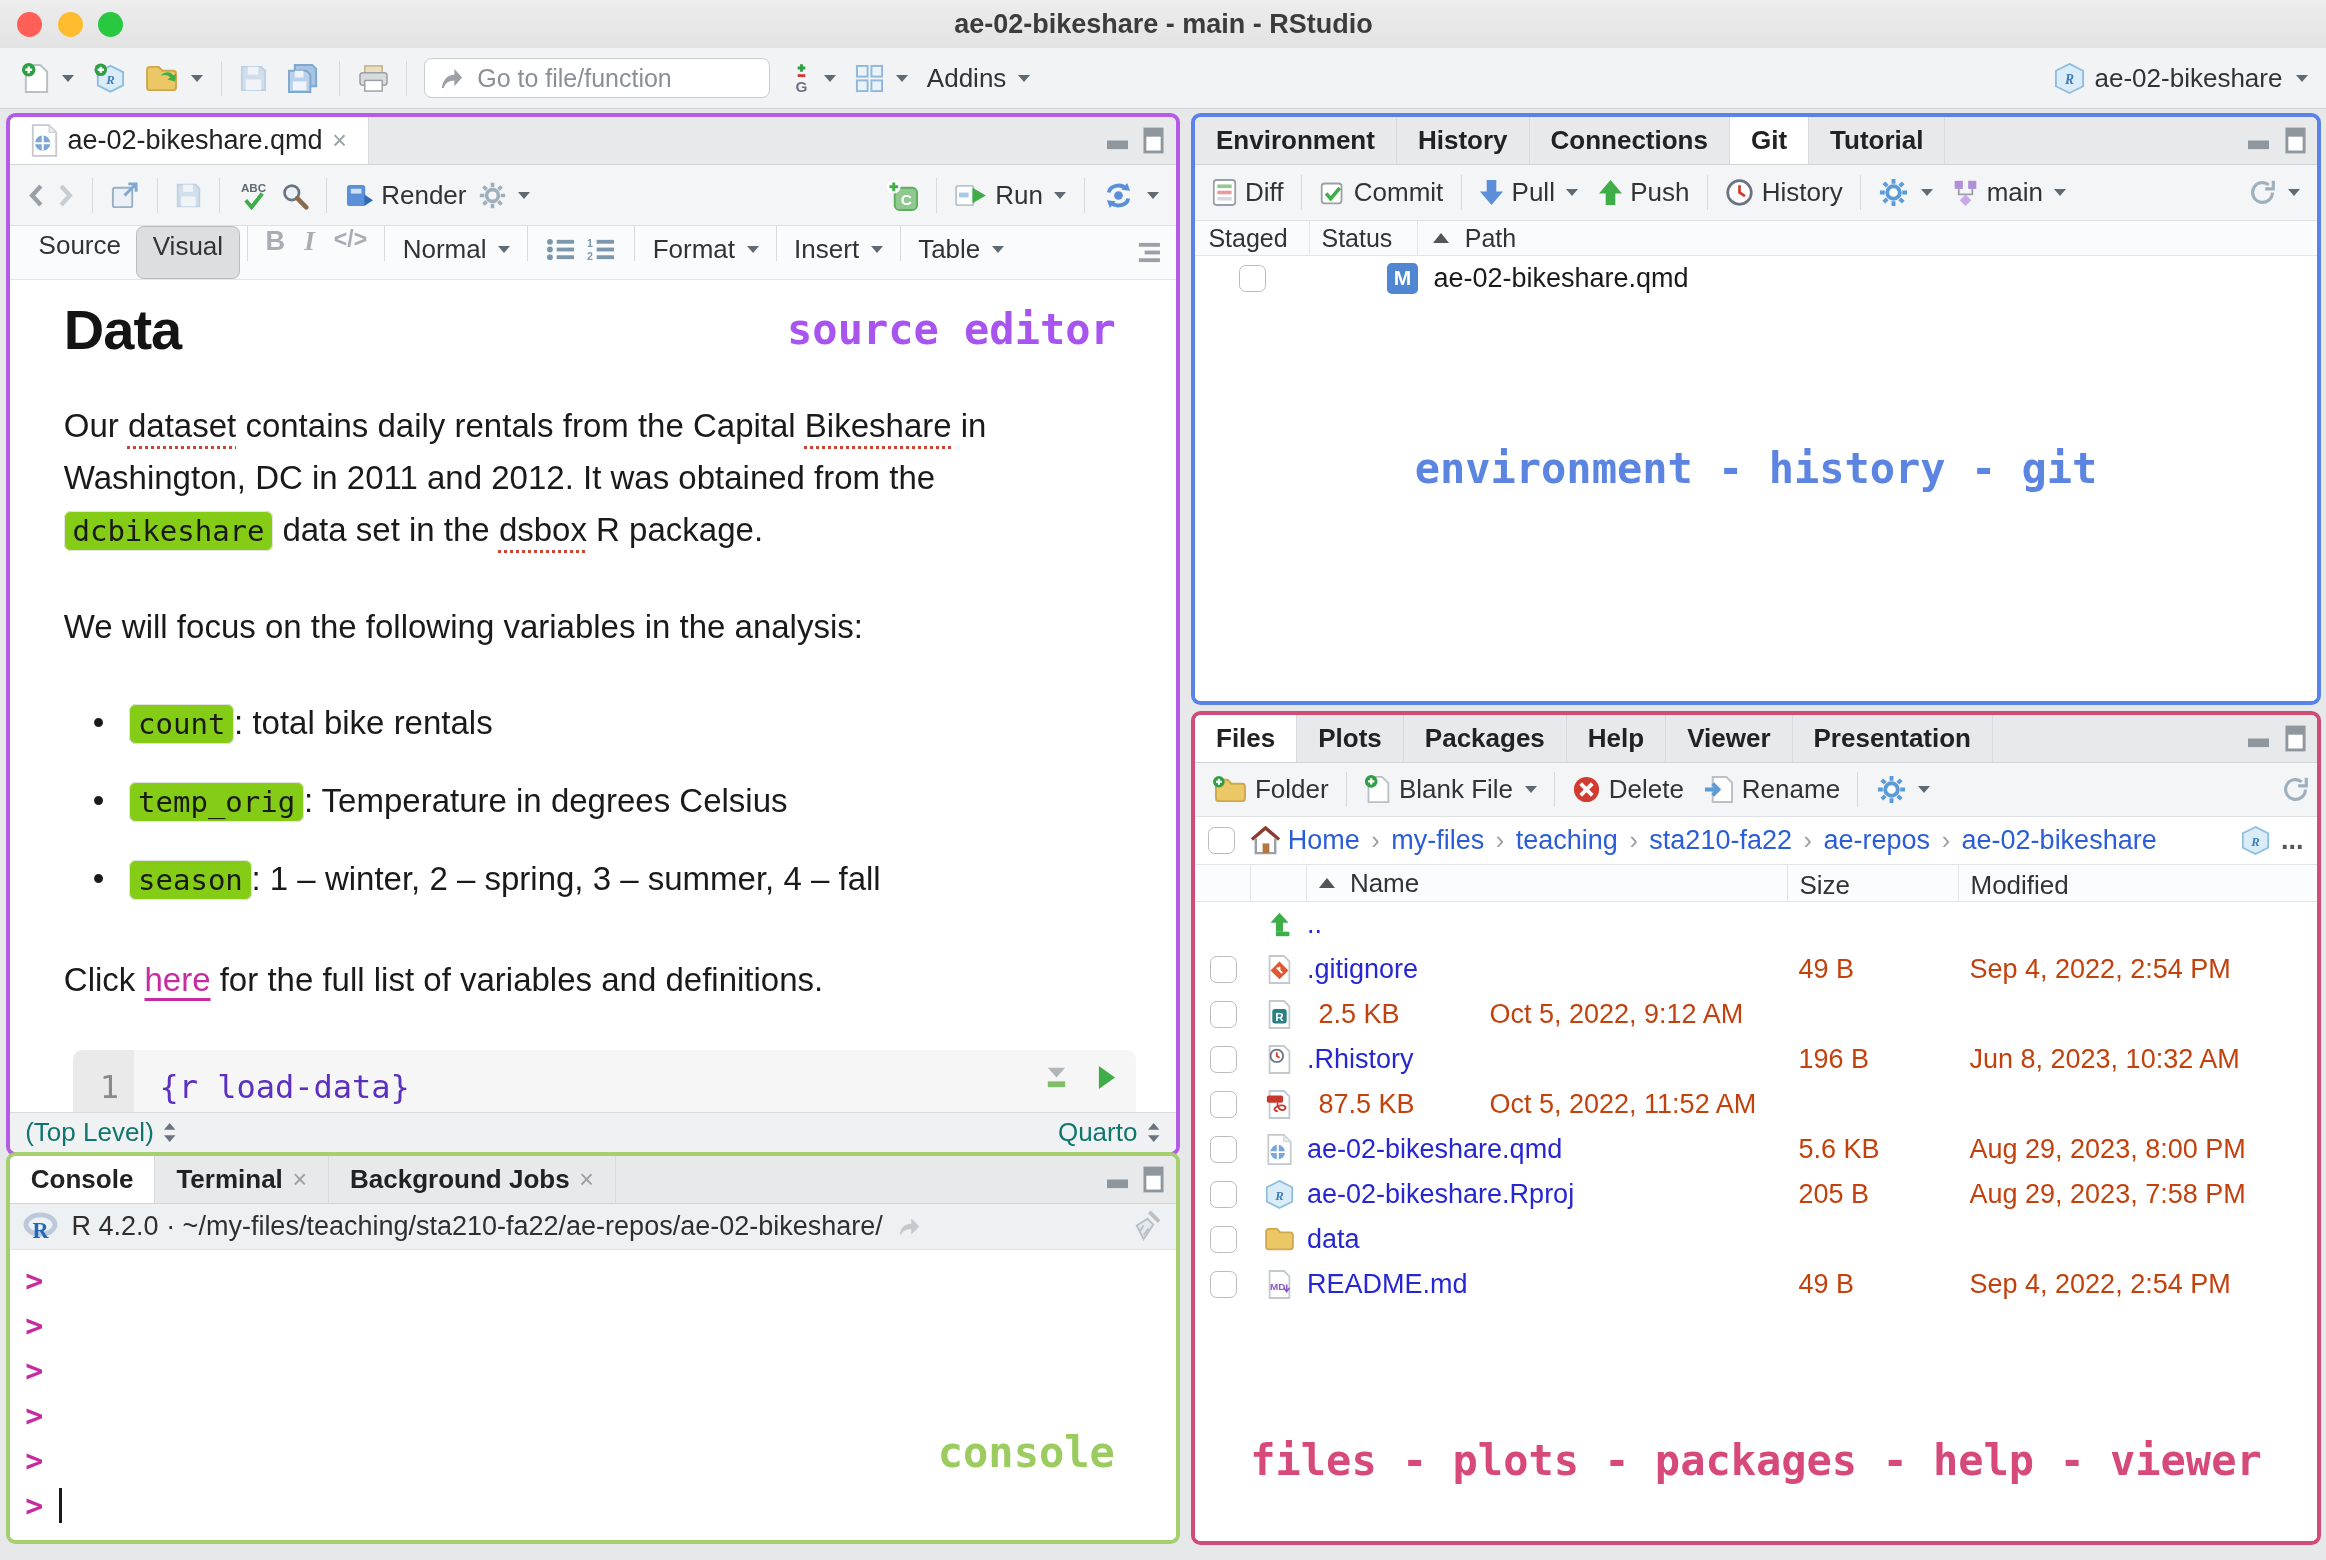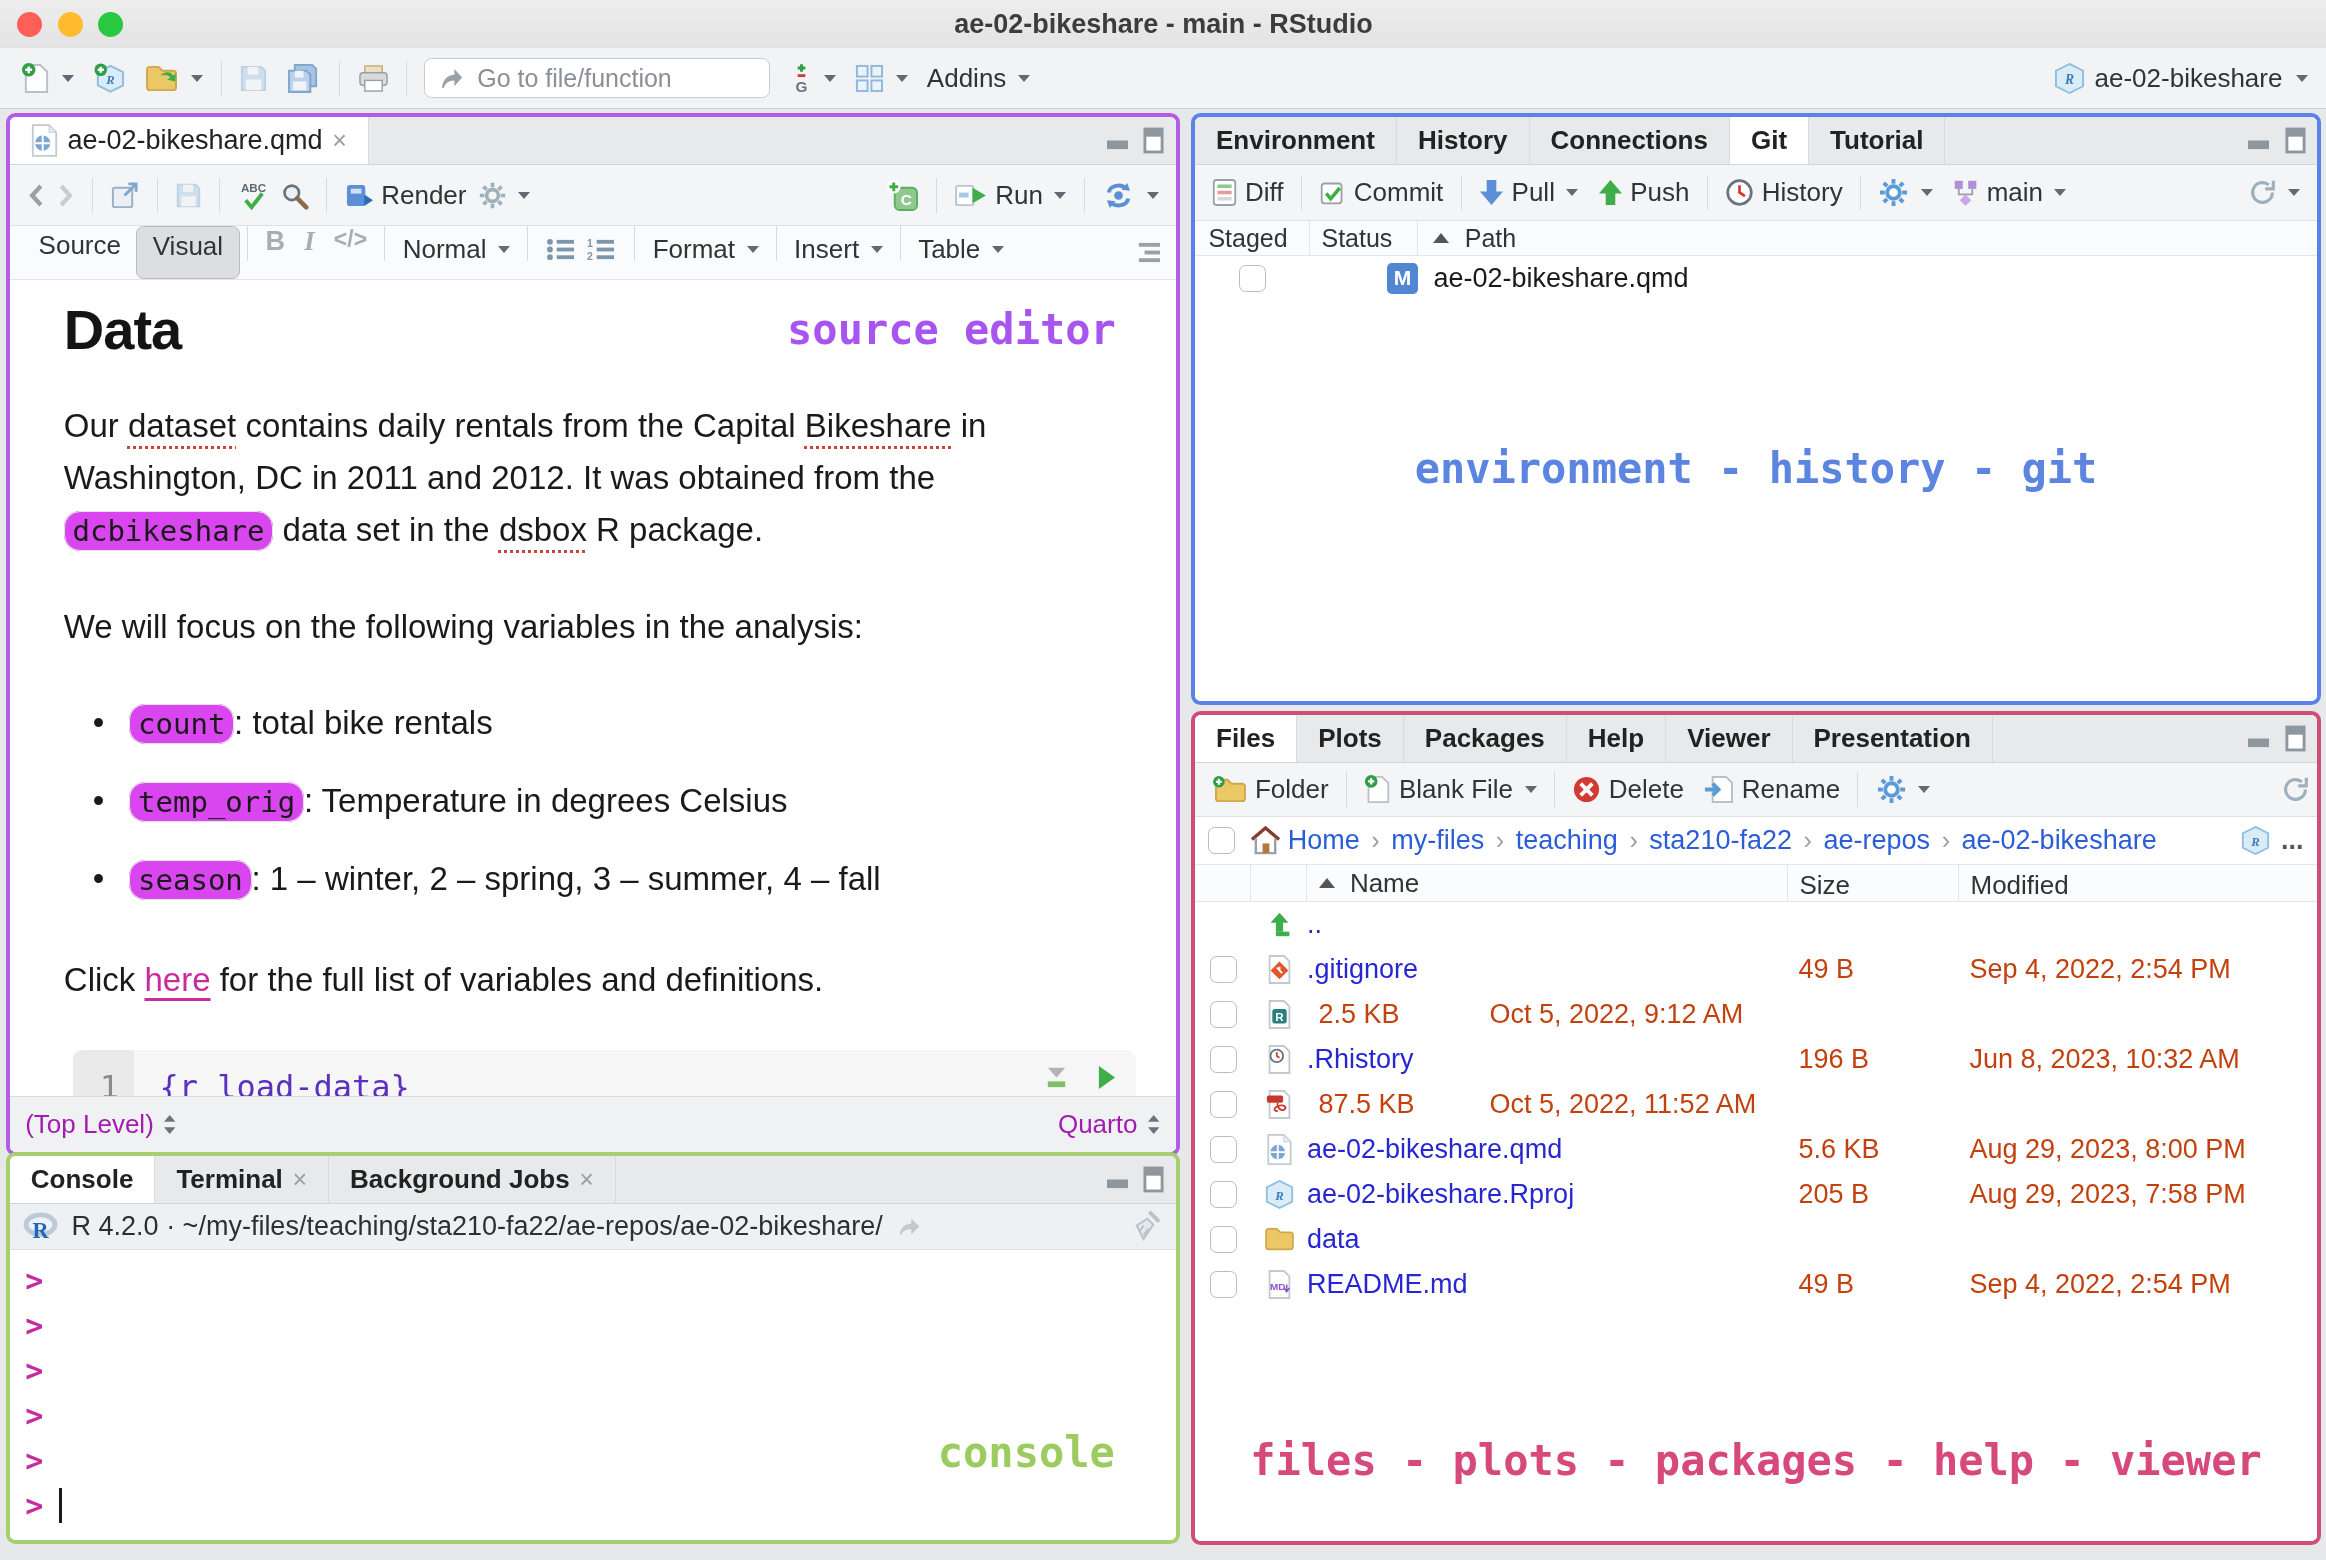--- a/index.html
+++ b/index.html
@@ -48,35 +48,35 @@
   #etoolbar{height:61px;}
   #fmtbar{height:54px;background:#fafbfc;border-bottom:1.9px solid #e3e6e8;display:flex;padding:0 13.4px;flex:none;font-size:26px;color:#333;}
   .fmt-toggle{padding:3.8px 15.4px;border-radius:7.7px;}
   .fmt-toggle.sel{background:#dcdedf;border:1px solid #b9bcbe;}
   .fmt-letter{color:#a8adb3;font-weight:bold;font-size:27px;padding:0 9.6px;}
   .fmt-letter.it{font-style:italic;font-family:"Liberation Serif",serif;}
   #doc{flex:1;background:#fff;position:relative;padding:17.3px 54px 0 54px;overflow:hidden;}
   #doc h1{font-size:56px;margin:0 0 38px 0;color:#141414;font-weight:bold;letter-spacing:-1px;}
   #doc p{font-size:33px;line-height:52px;color:#1a1a1a;margin:0 0 44px 0;}
   .sp{text-decoration:underline dotted #cc4433 2.9px;text-underline-offset:8.6px;}
-  .codespan{font-family:"DejaVu Sans Mono",monospace;font-size:29px;background:#d946ef;border:1px solid #e4e4e4;border-radius:16px;padding:1.9px 7.7px;margin-top:23px;}
+  .codespan{font-family:"DejaVu Sans Mono",monospace;font-size:29px;background:#84cc16;border:1px solid #e4e4e4;border-radius:7px;padding:1.9px 7.7px;margin-top:23px;}
   #doc ul{margin:0 0 48px 0;padding:0 0 0 29px;list-style:none;}
   #doc li{font-size:33px;line-height:52px;color:#1a1a1a;margin-bottom:25px;}
   #doc li::before{content:"•";margin-right:25px;font-size:33px;}
   .doclink{color:var(--magenta);text-decoration:underline;text-decoration-thickness:2.9px;text-underline-offset:6.7px;}
   .annotation{font-family:"DejaVu Sans Mono",monospace;font-weight:bold;font-size:42px;white-space:nowrap;}
   #ann-source{position:absolute;top:25px;right:60px;color:var(--ann-purple);}
   .chunk{position:relative;background:#f6f6f6;border-radius:9.6px;margin-left:9.6px;width:1063px;padding:13.4px 0;font-family:"DejaVu Sans Mono",monospace;font-size:32px;line-height:46px;}
   .chunk .gutter{position:absolute;left:0;top:0;bottom:0;width:61px;background:#eaeaea;border-radius:9.6px 0 0 9.6px;}
   .cline{display:flex;position:relative;}
   .ln{width:61px;text-align:right;padding-right:15.4px;color:#8a8a8a;flex:none;}
   .lcode{padding-left:25px;color:#111;white-space:pre;}
   .tok-hdr{color:var(--chunkhdr);}
   .chunk-icons{position:absolute;right:19px;top:13.4px;display:flex;gap:25px;align-items:center;}
-  #estatus{height:56px;background:#f0f1f2;border-top:1.9px solid var(--sep);display:flex;align-items:center;justify-content:space-between;padding:0 15.4px;font-size:26px;color:#a21caf;flex:none;}
+  #estatus{height:40px;background:#f0f1f2;border-top:1.9px solid var(--sep);display:flex;align-items:center;justify-content:space-between;padding:0 15.4px;font-size:26px;color:#0f766e;flex:none;}
   .status-item{display:flex;align-items:center;gap:9.6px;}
 
   
   #rinfo{height:46px;background:#eef1f4;border-bottom:1.9px solid #dfe3e6;display:flex;align-items:center;gap:13.4px;padding:0 13.4px;font-size:27px;color:#2f2f2f;flex:none;}
   #ccontent{flex:1;background:#fff;position:relative;padding:7.7px 0 0 15.4px;}
   .pline{height:45px;display:flex;align-items:center;font-family:"DejaVu Sans Mono",monospace;font-size:30px;font-weight:bold;color:var(--magenta);}
   .cursor{display:inline-block;width:2.9px;height:35px;background:#1a1a1a;margin-left:15.4px;}
   #ann-console{position:absolute;right:61px;bottom:63px;color:var(--ann-green);}
 
   

